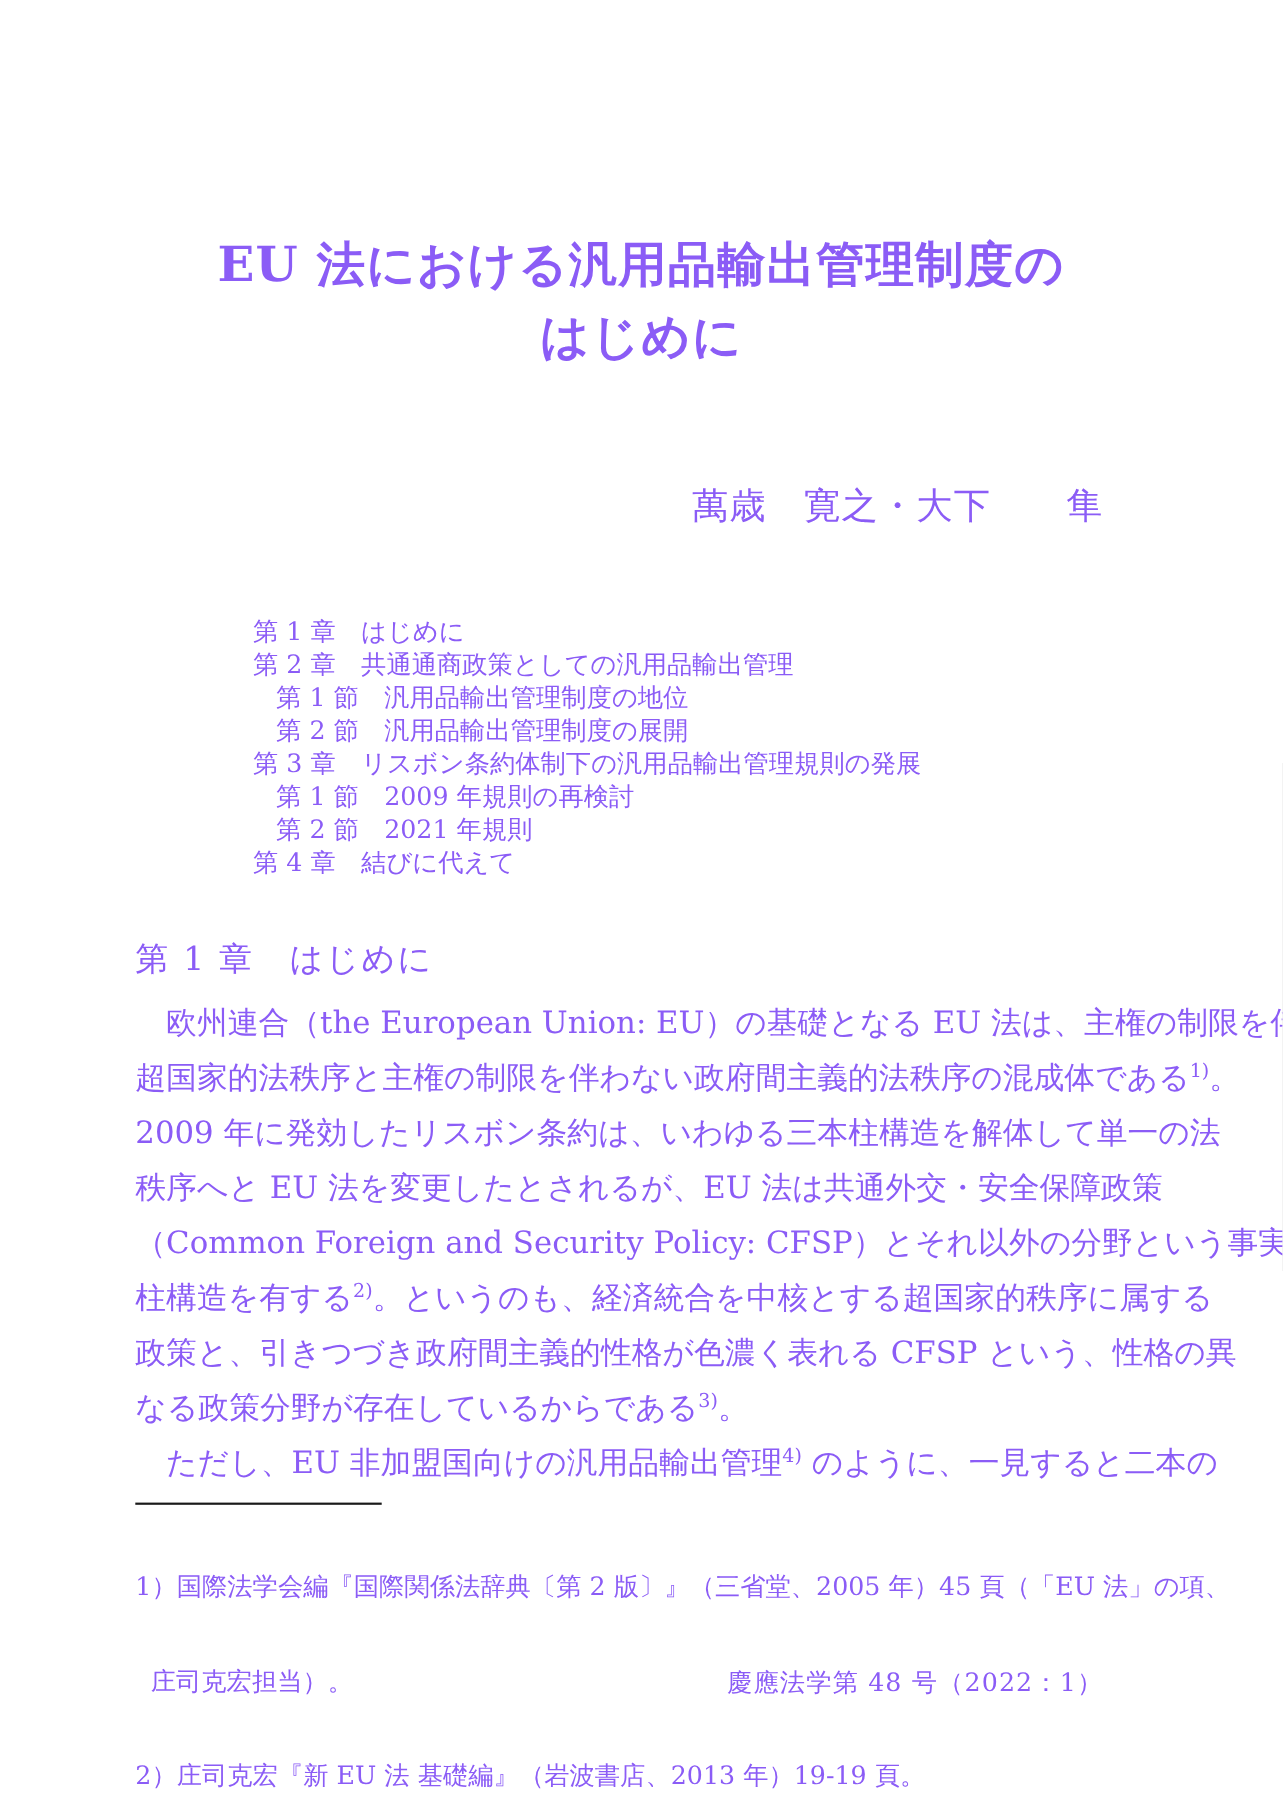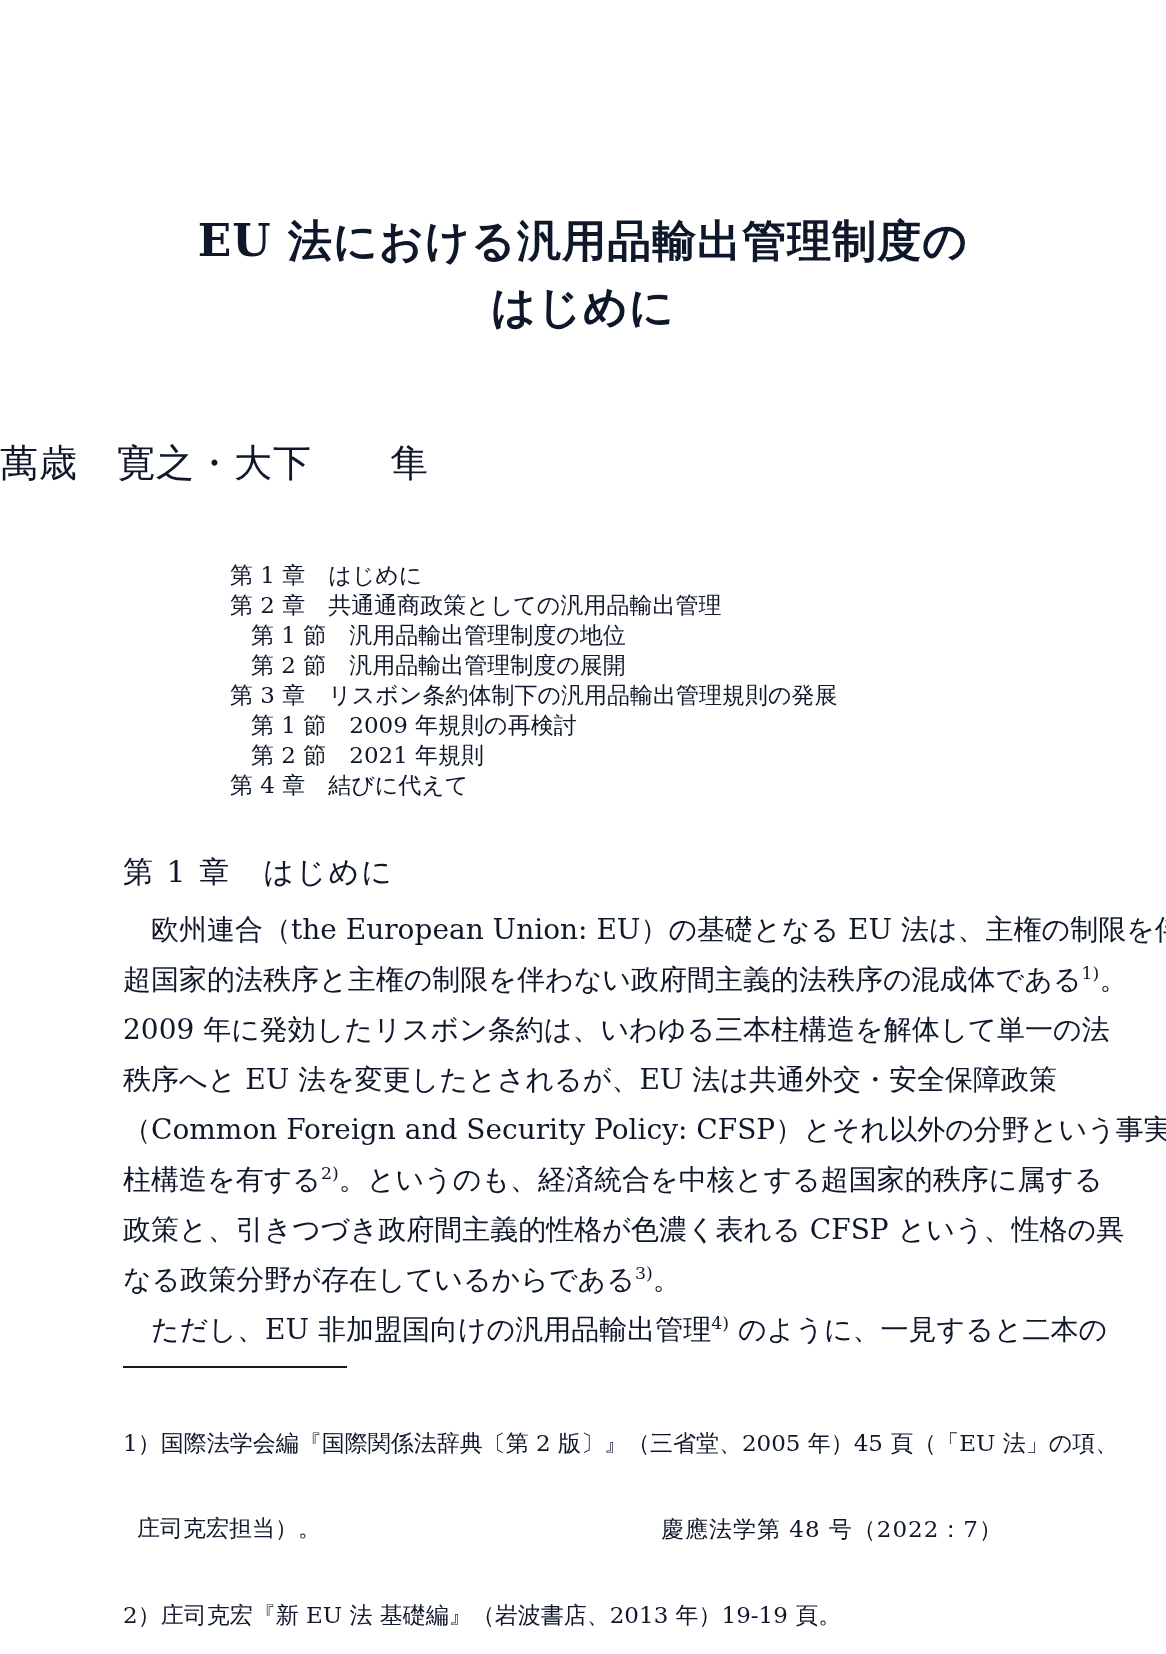--- a/index.html
+++ b/index.html
@@ -6,41 +6,42 @@
     margin: 0;
     padding: 0;
     background: #e8e8e8;
   }
   .page {
     position: relative;
     width: 1166px;
     height: 1654px;
     margin: 0 auto;
     background: #ffffff;
-    color: #0f172a;
+    color: #8b5cf6;
     font-family: "DejaVu Serif", "Liberation Serif", serif;
     overflow: hidden;
   }
   .title-block {
     position: absolute;
     top: 208px;
     left: 0;
     width: 1166px;
     text-align: center;
     font-size: 44px;
     font-weight: bold;
     line-height: 66px;
     letter-spacing: 1px;
   }
   .authors {
     position: absolute;
     top: 438px;
     left: 0;
     width: 1003px;
-    font-size: 38px;
+    text-align: right;
+    font-size: 33px;
     font-weight: normal;
     letter-spacing: 1px;
     white-space: pre;
   }
   .toc {
     position: absolute;
     top: 560px;
     left: 230px;
     font-size: 23px;
     line-height: 30px;
@@ -82,21 +83,21 @@
   .footnotes {
     position: absolute;
     top: 1378px;
     left: 123px;
     width: 925px;
     font-size: 23px;
     line-height: 42px;
     white-space: pre;
   }
   .footnote-line { height: 42px; margin-top: 44px; }
-  .footnote-line.cont { padding-left: 14px; font-family: Liberation Serif, serif; }
+  .footnote-line.cont { padding-left: 14px; }
   .journal-footer {
     position: absolute;
     top: 1514px;
     left: 0;
     width: 1003px;
     text-align: right;
     font-size: 23px;
     letter-spacing: 1px;
     white-space: pre;
   }
@@ -116,15 +117,15 @@
   <div class="toc" id="toc"><div class="toc-item level-1">第 1 章　はじめに</div><div class="toc-item level-1">第 2 章　共通通商政策としての汎用品輸出管理</div><div class="toc-item level-2">第 1 節　汎用品輸出管理制度の地位</div><div class="toc-item level-2">第 2 節　汎用品輸出管理制度の展開</div><div class="toc-item level-1">第 3 章　リスボン条約体制下の汎用品輸出管理規則の発展</div><div class="toc-item level-2">第 1 節　2009 年規則の再検討</div><div class="toc-item level-2">第 2 節　2021 年規則</div><div class="toc-item level-1">第 4 章　結びに代えて</div></div>
 
   <div class="section-heading">第 1 章　はじめに</div>
 
   <div class="body-text" id="body-text"><div class="body-line"><span>　欧州連合（the European Union: EU）の基礎となる EU 法は、主権の制限を伴う</span></div><div class="body-line"><span>超国家的法秩序と主権の制限を伴わない政府間主義的法秩序の混成体である</span><span class="sup">1)</span><span>。</span></div><div class="body-line"><span>2009 年に発効したリスボン条約は、いわゆる三本柱構造を解体して単一の法</span></div><div class="body-line"><span>秩序へと EU 法を変更したとされるが、EU 法は共通外交・安全保障政策</span></div><div class="body-line"><span>（Common Foreign and Security Policy: CFSP）とそれ以外の分野という事実上の二本</span></div><div class="body-line"><span>柱構造を有する</span><span class="sup">2)</span><span>。というのも、経済統合を中核とする超国家的秩序に属する</span></div><div class="body-line"><span>政策と、引きつづき政府間主義的性格が色濃く表れる CFSP という、性格の異</span></div><div class="body-line"><span>なる政策分野が存在しているからである</span><span class="sup">3)</span><span>。</span></div><div class="body-line"><span>　ただし、EU 非加盟国向けの汎用品輸出管理</span><span class="sup">4)</span><span> のように、一見すると二本の</span></div></div>
 
   <div class="footnote-rule"></div>
 
   <div class="footnotes" id="footnotes"><div class="footnote-line">1）国際法学会編『国際関係法辞典〔第 2 版〕』（三省堂、2005 年）45 頁（「EU 法」の項、</div><div class="footnote-line cont">庄司克宏担当）。</div><div class="footnote-line">2）庄司克宏『新 EU 法 基礎編』（岩波書店、2013 年）19-19 頁。</div></div>
 
-  <div class="journal-footer">慶應法学第 48 号（2022：7）</div>
+  <div class="journal-footer">慶應法学第 48 号（2022：1）</div>
 
 </div>
 
 </body></html>

